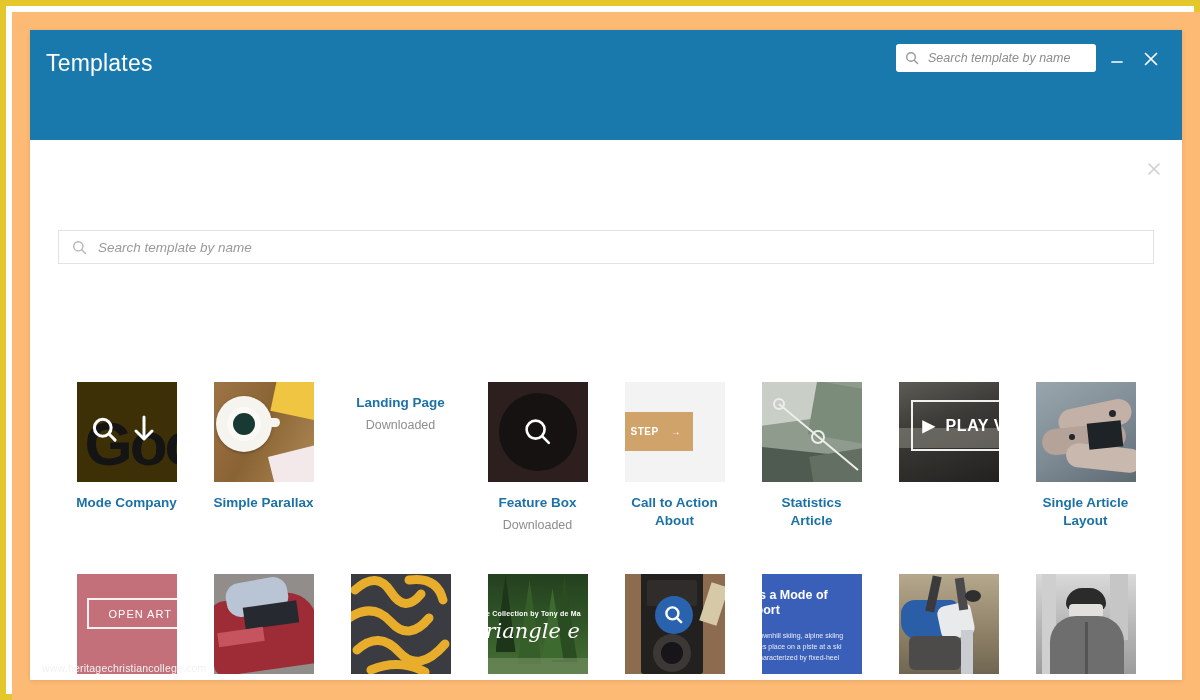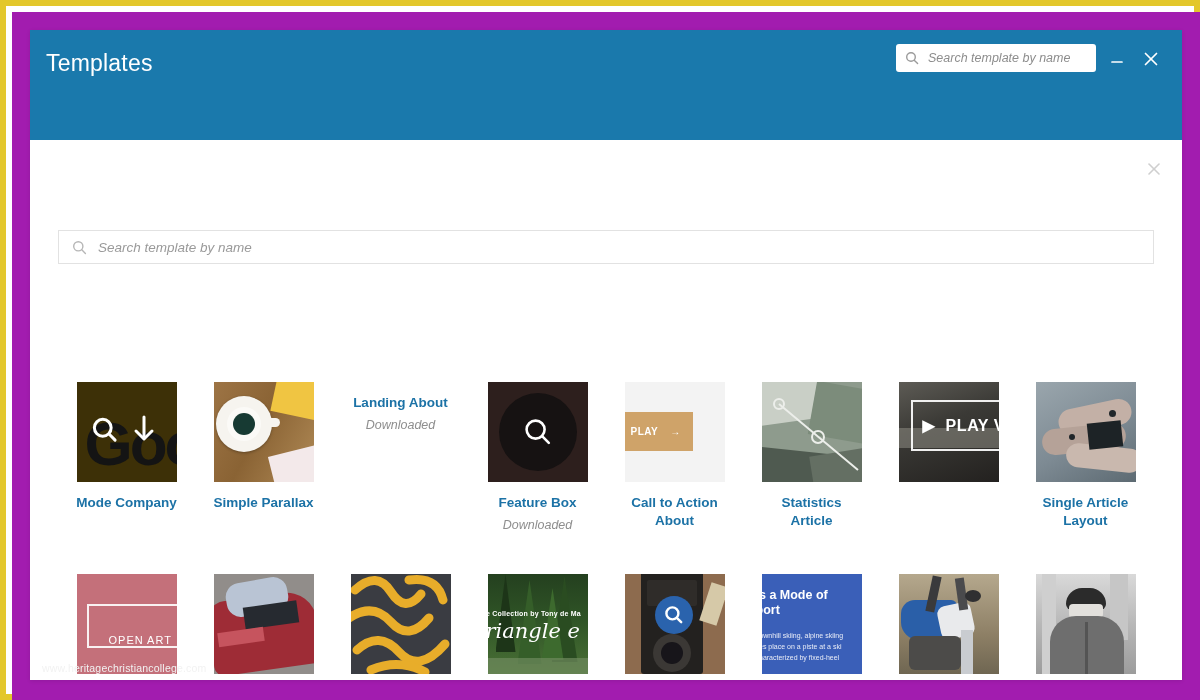--- a/index.html
+++ b/index.html
@@ -16,21 +16,21 @@
     position: absolute;
     left: 0; top: 0;
     width: 1200px; height: 700px;
     border: 6px solid #e3c72b;
     background: #ffffff;
   }
   .page-surface {
     position: absolute;
     left: 6px; top: 6px;
     width: 1188px; height: 688px;
-    background: #a21caf;
+    background: #fdba74;
   }
 
   
   .modal {
     position: absolute;
     left: 18px; top: 18px;
     width: 1152px; height: 650px;
     background: #ffffff;
     box-shadow: 0 1px 4px rgba(0,0,0,0.10);
     overflow: hidden;
@@ -160,21 +160,20 @@
     font-size: 13.5px;
     font-weight: bold;
     color: #1c72a6;
     text-align: center;
     line-height: 18px;
     max-width: 104px;
   }
   .card-status {
     margin-top: 6px;
     font-size: 12.5px;
-    font-style: italic;
     color: #8e8e8e;
     text-align: center;
   }
   .row2 { margin-top: 36px; }
 
   
   .th-overlay-center {
     position: absolute; inset: 0;
     display: flex; align-items: center; justify-content: center;
   }
@@ -319,21 +318,21 @@
       <div style="position:absolute;right:-6px;top:-6px;width:46px;height:40px;background:#f0c542;transform:rotate(12deg)"></div>
       <div style="position:absolute;right:-10px;bottom:-8px;width:52px;height:40px;background:#f3e9ea;transform:rotate(-14deg)"></div>
       <div style="position:absolute;left:2px;top:14px;width:56px;height:56px;border-radius:50%;background:#f6f4ef;box-shadow:0 1px 3px rgba(0,0,0,.3)"></div>
       <div style="position:absolute;left:13px;top:25px;width:34px;height:34px;border-radius:50%;background:#fbfaf7"></div>
       <div style="position:absolute;left:19px;top:31px;width:22px;height:22px;border-radius:50%;background:#173a33"></div>
       <div style="position:absolute;left:52px;top:36px;width:14px;height:9px;border-radius:0 8px 8px 0;background:#f6f4ef"></div>
               </div>
      <div class="card-title">Simple Parallax</div>
             </div>
             <div class="card">
-     <div class="card-title">Landing About</div>
+     <div class="card-title">Landing Page</div>
               <div class="card-status">Downloaded</div>
             </div>
             <div class="card">
               <div class="thumb">
                 <div style="position:absolute;inset:0;background:#2d1f1d"></div>
       <div class="th-overlay-center">
                   <div class="dark-disc">
                     <svg width="30" height="30" viewBox="0 0 30 30">
     <circle cx="12.6" cy="12.6" r="9" fill="none" stroke="#ffffff" stroke-width="2.6"></circle>
     <line x1="19.62" y1="19.62" x2="25.8" y2="25.8" stroke="#ffffff" stroke-width="2.6" stroke-linecap="round"></line>
@@ -341,21 +340,21 @@
                   </div>
                 </div>
               </div>
      <div class="card-title">Feature Box</div>
               <div class="card-status">Downloaded</div>
             </div>
             <div class="card">
               <div class="thumb">
                 <div style="position:absolute;inset:0;background:#f3f3f3"></div>
       <div style="position:absolute;left:-6px;top:30px" class="btn-solid-tan">
-        <span>PLAY</span>
+        <span>STEP</span>
         <span>→</span>
                 </div>
               </div>
      <div class="card-title">Call to Action About</div>
             </div>
             <div class="card">
               <div class="thumb">
                 <div style="position:absolute;inset:0;background:#8e9b8d"></div>
       <div style="position:absolute;left:-10px;top:-8px;width:70px;height:48px;background:#c9cfc6;transform:rotate(-8deg)"></div>
       <div style="position:absolute;right:-14px;top:4px;width:64px;height:54px;background:#7c8c7b;transform:rotate(10deg)"></div>
@@ -385,22 +384,22 @@
       <div style="position:absolute;left:30px;top:64px;width:76px;height:24px;border-radius:12px;background:#c9b8ae;transform:rotate(6deg)"></div>
       <div style="position:absolute;left:52px;top:40px;width:34px;height:26px;background:#1d2326;transform:rotate(-6deg)"></div>
       <div style="position:absolute;left:73px;top:28px;width:7px;height:7px;border-radius:50%;background:#20262a"></div>
       <div style="position:absolute;left:33px;top:52px;width:6px;height:6px;border-radius:50%;background:#20262a"></div>
               </div>
      <div class="card-title">Single Article Layout</div>
             </div>
             <div class="card row2">
               <div class="thumb">
                 <div style="position:absolute;inset:0;background:#c4707a"></div>
-      <div style="position:absolute;left:10px;top:30px;width:112px;height:44px;border:2px solid rgba(255,255,255,.9);
-        display:flex;align-items:flex-end;padding-left:20px">
+      <div style="position:absolute;left:10px;top:24px;width:112px;height:31px;border:2px solid rgba(255,255,255,.9);
+        display:flex;align-items:center;padding-left:20px">
         <span style="color:#fff;font-size:11px;letter-spacing:1px;white-space:nowrap">OPEN ART</span>
                 </div>
               </div>
      </div>
             <div class="card row2">
               <div class="thumb">
                 <div style="position:absolute;inset:0;background:#918d8a"></div>
       <div style="position:absolute;left:-4px;top:22px;width:108px;height:74px;border-radius:18px 30px 10px 10px;background:#9e2c36;transform:rotate(-8deg)"></div>
       <div style="position:absolute;left:12px;top:6px;width:62px;height:34px;border-radius:14px;background:#b9c4d4;transform:rotate(-10deg)"></div>
       <div style="position:absolute;left:30px;top:30px;width:54px;height:22px;background:#262a30;transform:rotate(-8deg)"></div>

